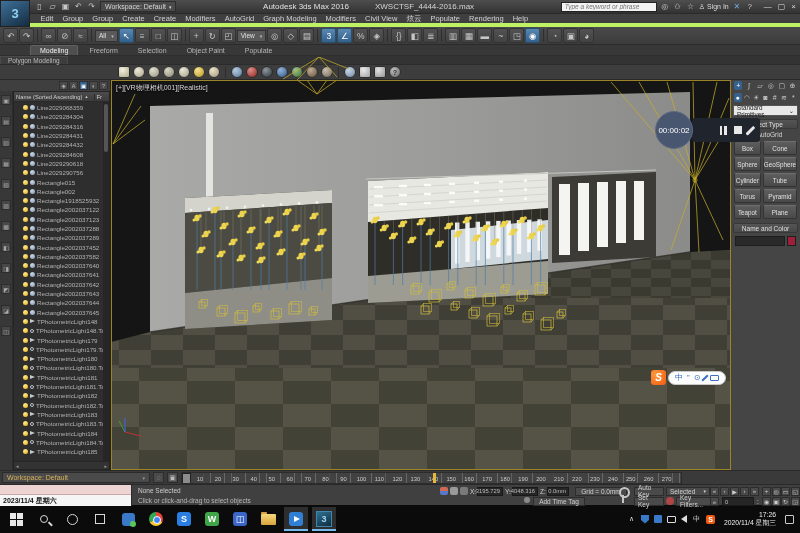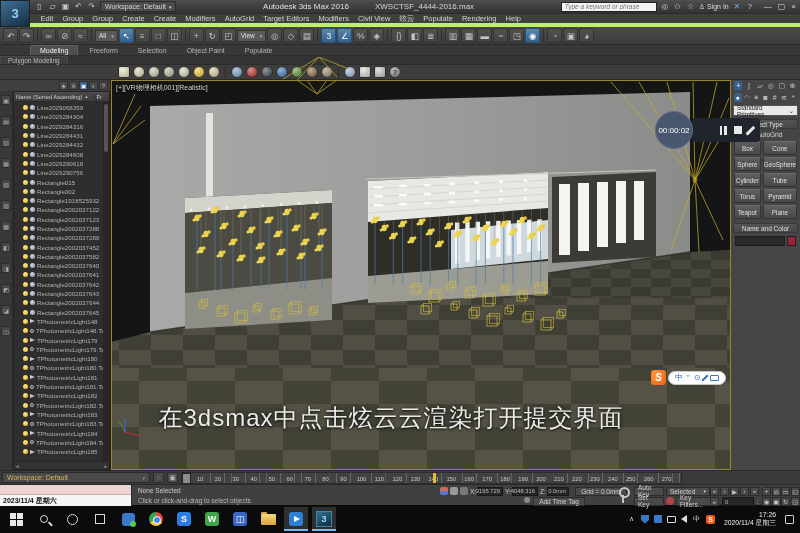--- a/index.html
+++ b/index.html
@@ -193,21 +193,21 @@
   </div>
 
   <div class="menubar" id="menubar">
       <span class="menu-item">Edit</span>
       <span class="menu-item">Group</span>
       <span class="menu-item">Group</span>
       <span class="menu-item">Create</span>
       <span class="menu-item">Create</span>
       <span class="menu-item">Modifiers</span>
       <span class="menu-item">AutoGrid</span>
-      <span class="menu-item">Target Editors</span>
+      <span class="menu-item">Graph Modeling</span>
       <span class="menu-item">Modifiers</span>
       <span class="menu-item">Civil View</span>
       <span class="menu-item">炫云</span>
       <span class="menu-item">Populate</span>
       <span class="menu-item">Rendering</span>
       <span class="menu-item">Help</span>
     </div>
 
   <div class="toolbar" id="maintoolbar">
       <span class="tbtn">↶</span>
@@ -933,21 +933,20 @@
             <line x1="206" y1="14" x2="216" y2="0" stroke="#c9ae28" stroke-width="0.8" opacity="0.9"></line>
             <circle cx="584" cy="100" r="2" fill="none" stroke="#c9ae28" stroke-width="0.8"></circle>
           </g>
         <g stroke-width="1">
           <line x1="14" y1="352" x2="30" y2="356" stroke="#c03333"></line>
           <line x1="14" y1="352" x2="8" y2="341" stroke="#3aa33a"></line>
           <line x1="14" y1="352" x2="14" y2="338" stroke="#4466ee"></line>
         </g>
         <rect x="0.5" y="0.5" width="619" height="389" fill="none" stroke="#9c8428"></rect>
       </svg>
-      <div class="subtitle">在3dsmax中点击炫云云渲染打开提交界面</div>
     </div>
 
     <div class="cmdpanel">
       <div class="cp-tabs" id="cptabs1">
           <span class="cp-tab active">+</span>
           <span class="cp-tab">∫</span>
           <span class="cp-tab">▱</span>
           <span class="cp-tab">◎</span>
           <span class="cp-tab">▢</span>
           <span class="cp-tab">⊕</span>

